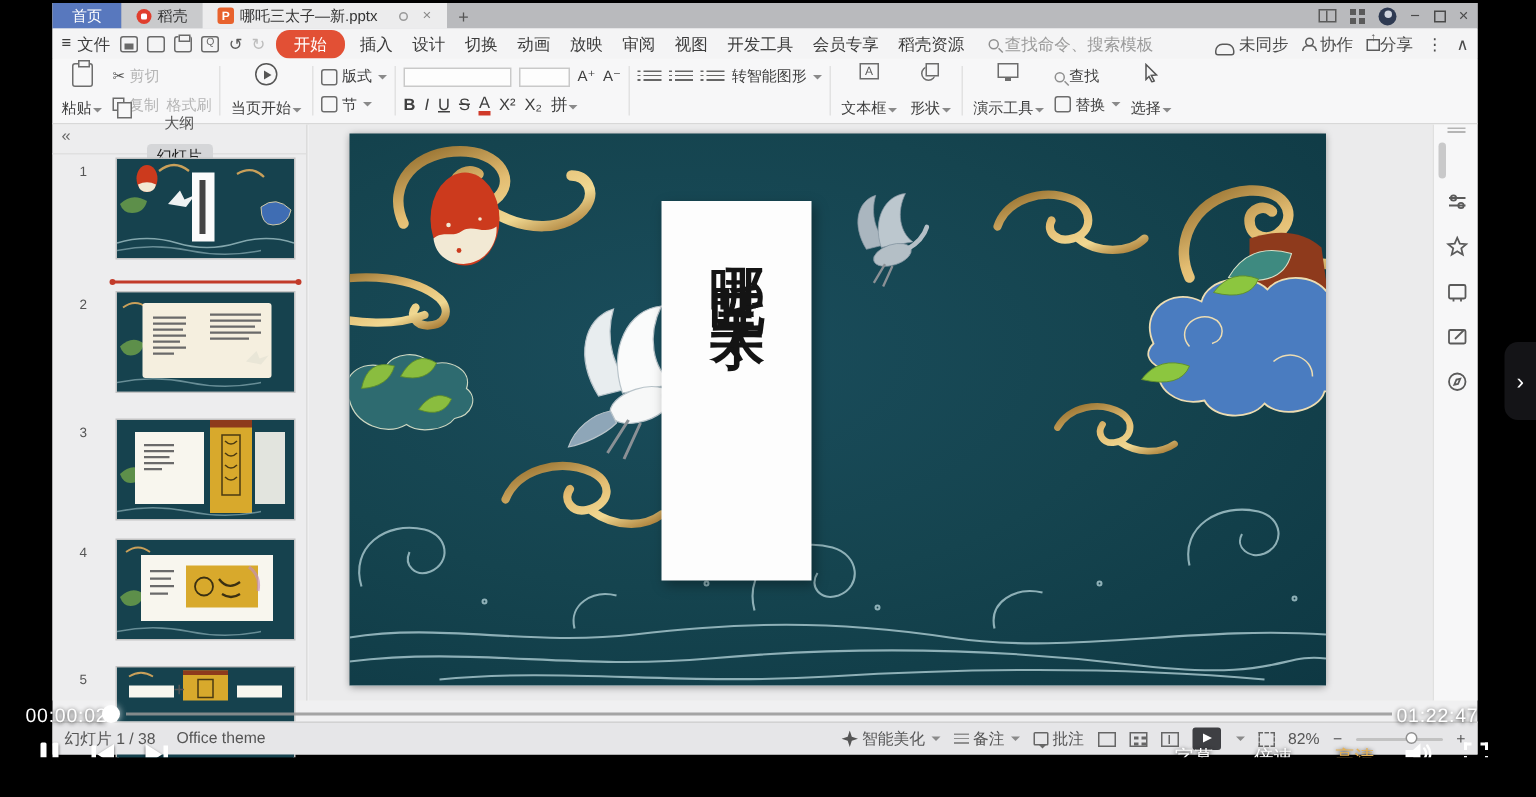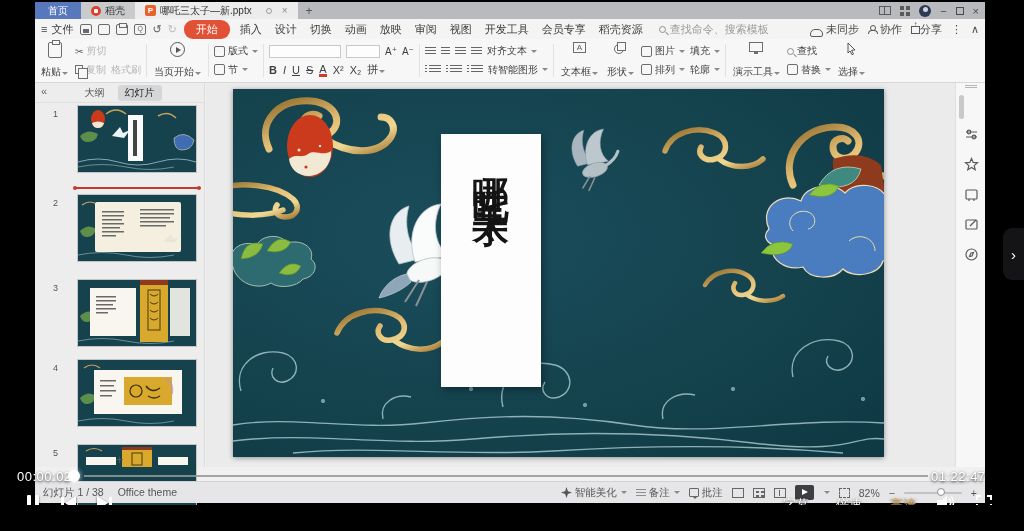--- a/index.html
+++ b/index.html
@@ -96,21 +96,21 @@
   .shp::after { content:""; position:absolute; right:0; top:0; width:7px; height:7px; border:1px solid #6d6d6d; background:#f7f7f8; }
   .mon { width:14px; height:10px; border:1px solid #6d6d6d; position:relative; }
   .mon::after { content:""; position:absolute; left:4px; bottom:-3px; width:4px; height:2px; background:#6d6d6d; }
 
   
   .bodyarea { position:absolute; left:0; top:81px; right:0; height:384px; }
   
   .sidebar { position:absolute; left:0; top:0; width:170px; height:100%; background:#ededee; border-right:1px solid #dcdcdc; }
   .sb-head { position:absolute; left:0; top:0; right:0; height:20px; display:flex; align-items:center; border-bottom:1px solid #e0e0e0; }
   .sb-col { position:absolute; left:6px; top:2px; color:#666; font-size:11px; }
-  .sb-tabs { margin:0 auto; display:flex; gap:6px; align-items:flex-end; }
+  .sb-tabs { margin:0 auto; display:flex; gap:6px; align-items:center;flex-direction:column; }
   .sb-tab { font-size:10px; color:#555; padding:1px 7px; }
   .sb-tab.on { background:#d5d6d8; border-radius:3px; color:#222; }
   .thumb-num { position:absolute; width:16px; text-align:right; font-size:9px; color:#555; }
   .thumb { position:absolute; left:43px; width:118px; height:66px; background:#16424e; box-shadow:0 0 0 1px #c4c4c4; overflow:hidden; }
   .redline { position:absolute; left:40px; right:5px; height:1.5px; background:#c23b2a; }
   .redline::before,.redline::after { content:""; position:absolute; top:-1.5px; width:4px; height:4px; border-radius:50%; background:#c23b2a; }
   .redline::before { left:-2px; } .redline::after { right:-2px; }
   .sb-bottom { position:absolute; left:0; bottom:0; right:0; height:16px; display:flex; align-items:center; justify-content:center; color:#555; font-size:13px; }
 
   
@@ -304,72 +304,38 @@
           <span class="st">S</span>
           <span class="aco">A</span>
           <span>X²</span>
           <span>X₂</span>
           <span><span>拼</span><span class="dd"></span></span>
         </div>
       </div>
       <div class="rdiv"></div>
       <div class="rgroup">
         <div class="rrow">
-          <span class="alg"></span>
-          <span class="alg c"></span>
-          <span class="alg"></span>
-          <span class="alg"></span>
-          <span class="rsm">
-              <span>对齐文本</span>
-              <span class="dd"></span>
-            </span>
-        </div>
-        <div class="rrow">
           <span class="lst"></span>
           <span class="lst"></span>
           <span class="lst"></span>
           <span class="rsm">
               <span>转智能图形</span>
               <span class="dd"></span>
             </span>
         </div>
       </div>
       <div class="rdiv"></div>
       <div class="rbig">
           <span class="tbx">A</span>
           <span class="lbl"><span>文本框</span><span class="dd"></span></span>
         </div>
       <div class="rbig">
           <span class="shp"></span>
           <span class="lbl"><span>形状</span><span class="dd"></span></span>
         </div>
-      <div class="rgroup">
-        <div class="rrow">
-          <span class="rsm">
-              <span class="ic"></span>
-              <span>图片</span>
-              <span class="dd"></span>
-            </span>
-          <span class="rsm">
-              <span>填充</span>
-              <span class="dd"></span>
-            </span>
-        </div>
-        <div class="rrow">
-          <span class="rsm">
-              <span class="ic"></span>
-              <span>排列</span>
-              <span class="dd"></span>
-            </span>
-          <span class="rsm">
-              <span>轮廓</span>
-              <span class="dd"></span>
-            </span>
-        </div>
-      </div>
       <div class="rdiv"></div>
       <div class="rbig">
           <span class="mon"></span>
           <span class="lbl"><span>演示工具</span><span class="dd"></span></span>
         </div>
       <div class="rgroup">
         <div class="rrow">
             <span class="rsm">
               <span class="mag"></span>
               <span>查找</span>

